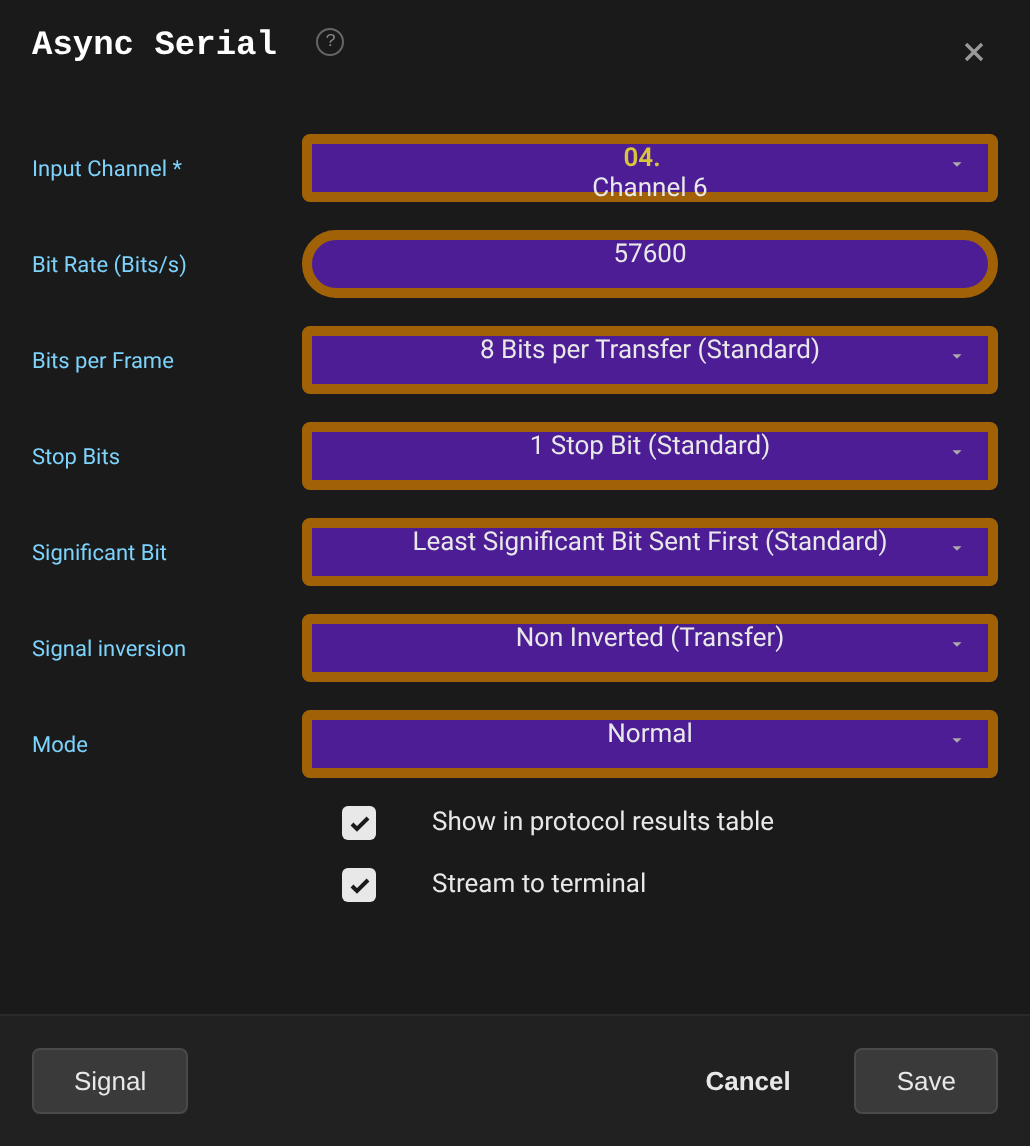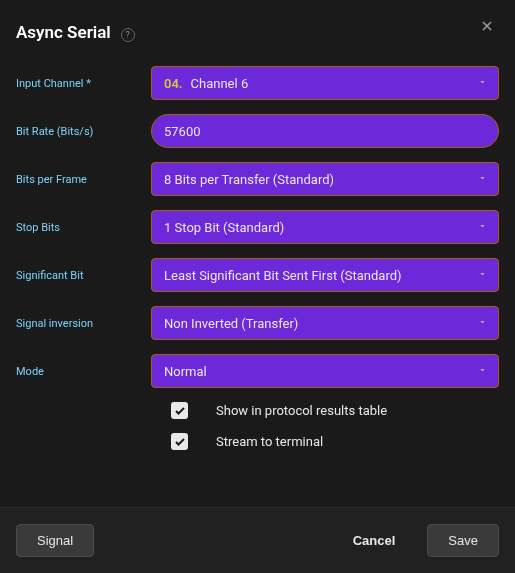--- a/index.html
+++ b/index.html
@@ -12,23 +12,24 @@
   }
   .dialog {
     background: #1a1a1a;
     width: 515px;
     height: 573px;
     display: flex;
     flex-direction: column;
   }
   .header {
     display: flex;
-    align-items: flex-end;
+    align-items: flex-start;
     padding: 14px 16px;
-    gap: 10px;
+    gap: 20px;
+    font-family: Liberation Mono, monospace;
   }
   .title {
     color: #fff;
     font-size: 17px;
     font-weight: 600;
   }
   .help-icon {
     color: #888;
     border: 1px solid #666;
     border-radius: 50%;
@@ -60,31 +61,32 @@
     color: #7dd3fc;
     font-size: 11px;
     font-weight: 400;
     flex-shrink: 0;
   }
   .field {
     flex: 1;
   }
   .select, .input {
     width: 100%;
-    background: #6d28d9;
-    border: 1px solid #a16207;
+    background: #4c1d95;
+    border: 5px solid #a16207;
     border-radius: 4px;
     color: #e8e8e8;
     font-size: 13px;
     height: 34px;
     padding: 0 12px;
     display: flex;
     align-items: center;
     position: relative;
     cursor: pointer;
+    flex-direction: column;
   }
   .input { cursor: text; border-radius: 17px; }
   .select .chevron {
     position: absolute;
     right: 10px;
     top: 50%;
     transform: translateY(-50%);
     color: #aaa;
   }
   .select .chevron svg { width: 11px; height: 11px; }

